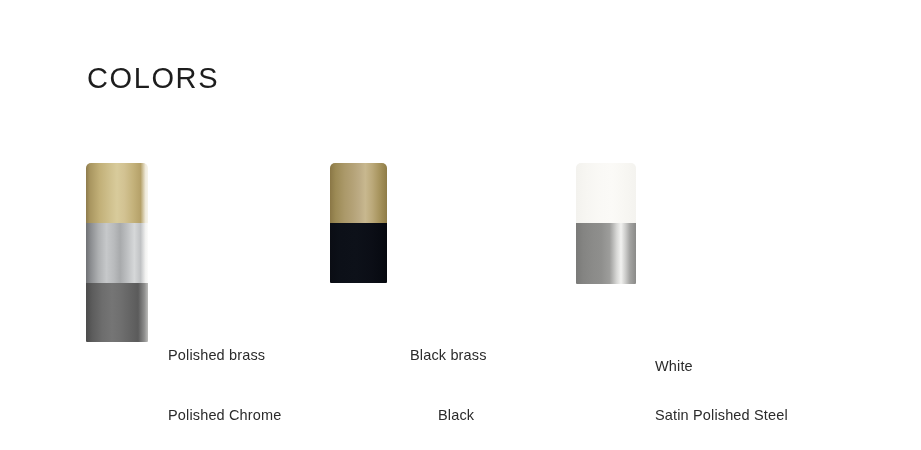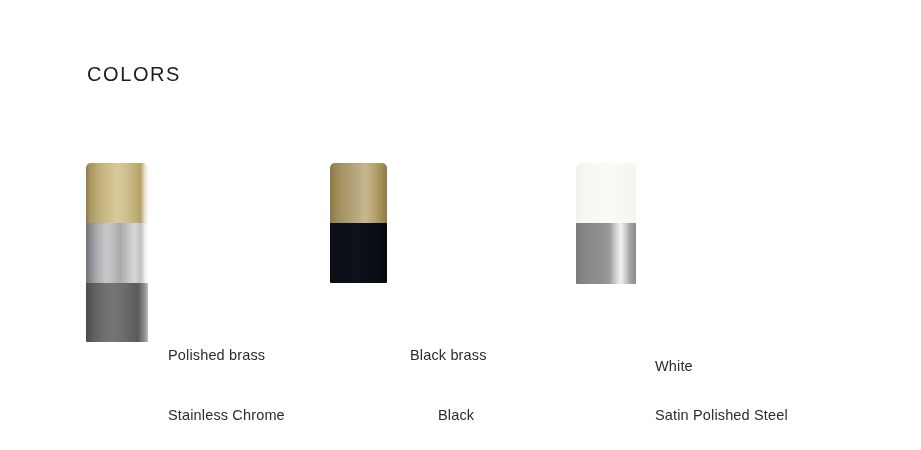--- a/index.html
+++ b/index.html
@@ -13,21 +13,21 @@
     position: relative;
     overflow: hidden;
     font-family: "Liberation Sans", sans-serif;
     -webkit-font-smoothing: antialiased;
   }
 
   .page-title {
     position: absolute;
     left: 87px;
     top: 64px;
-    font-size: 20px;
+    font-size: 29px;
     letter-spacing: 1.6px;
     font-weight: 400;
     color: #1d1d1d;
     line-height: 1;
     white-space: nowrap;
   }
 
   .columns {
     position: absolute;
     left: 0;
@@ -180,21 +180,21 @@
         <div class="sheen sheen-polished-brass"></div>
       </div>
       <div class="swatch-band" style="height: 60px;">
         <div class="sheen sheen-polished-chrome"></div>
       </div>
       <div class="swatch-band" style="height: 59px;">
         <div class="sheen sheen-graphite"></div>
       </div>
     </div>
     <div class="color-label" style="left:82px; top:185px;">Polished brass</div>
-    <div class="color-label" style="left:82px; top:245px;">Stainless Chrome</div>
+    <div class="color-label" style="left:82px; top:245px;">Polished Chrome</div>
 
   </div>
 
   <div class="swatch-column" id="col-1">
     <div class="swatch-stack">
       <div class="swatch-band" style="height: 60px;">
         <div class="sheen sheen-satin-brass"></div>
       </div>
       <div class="swatch-band" style="height: 60px;">
         <div class="sheen sheen-black"></div>

